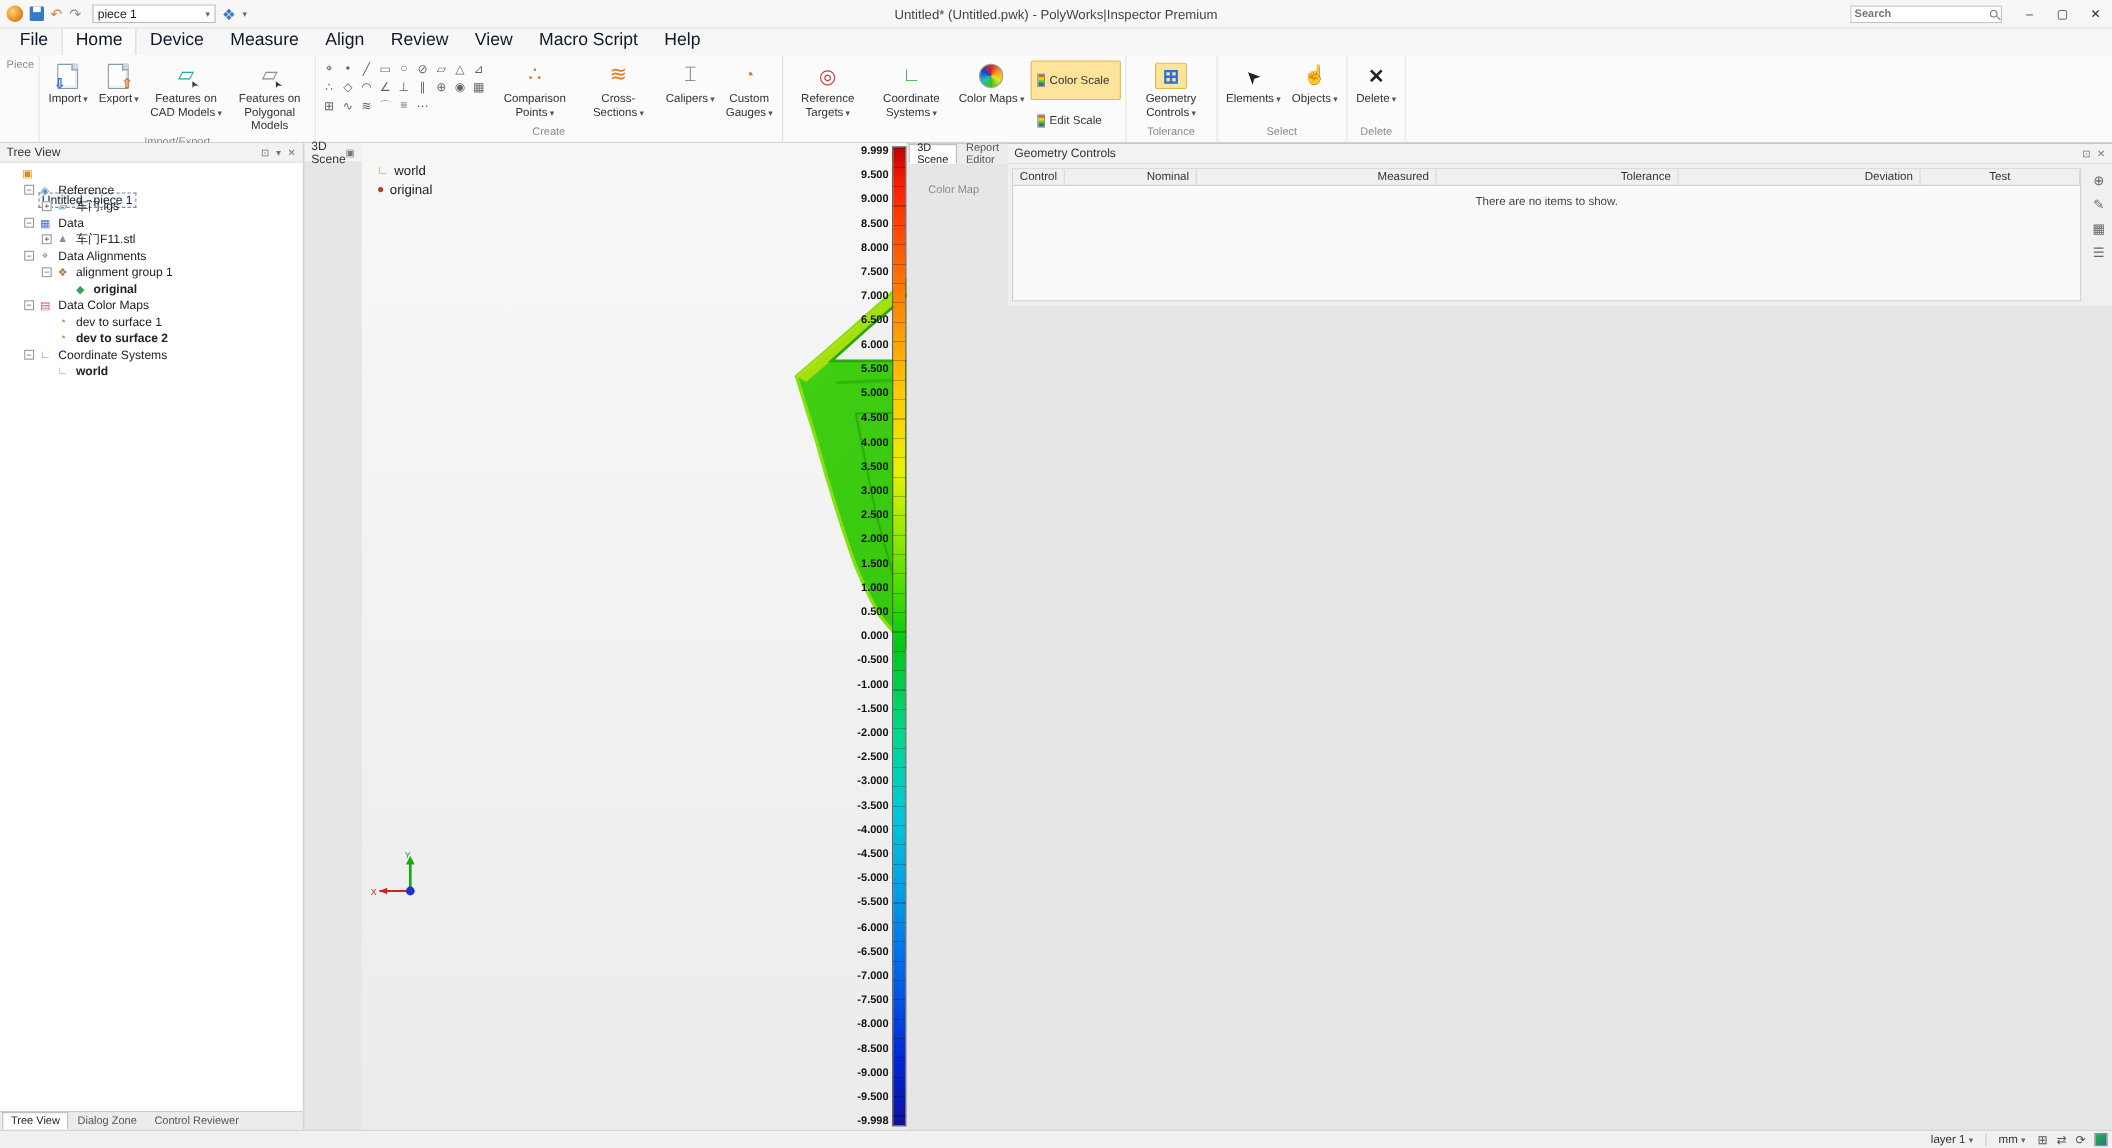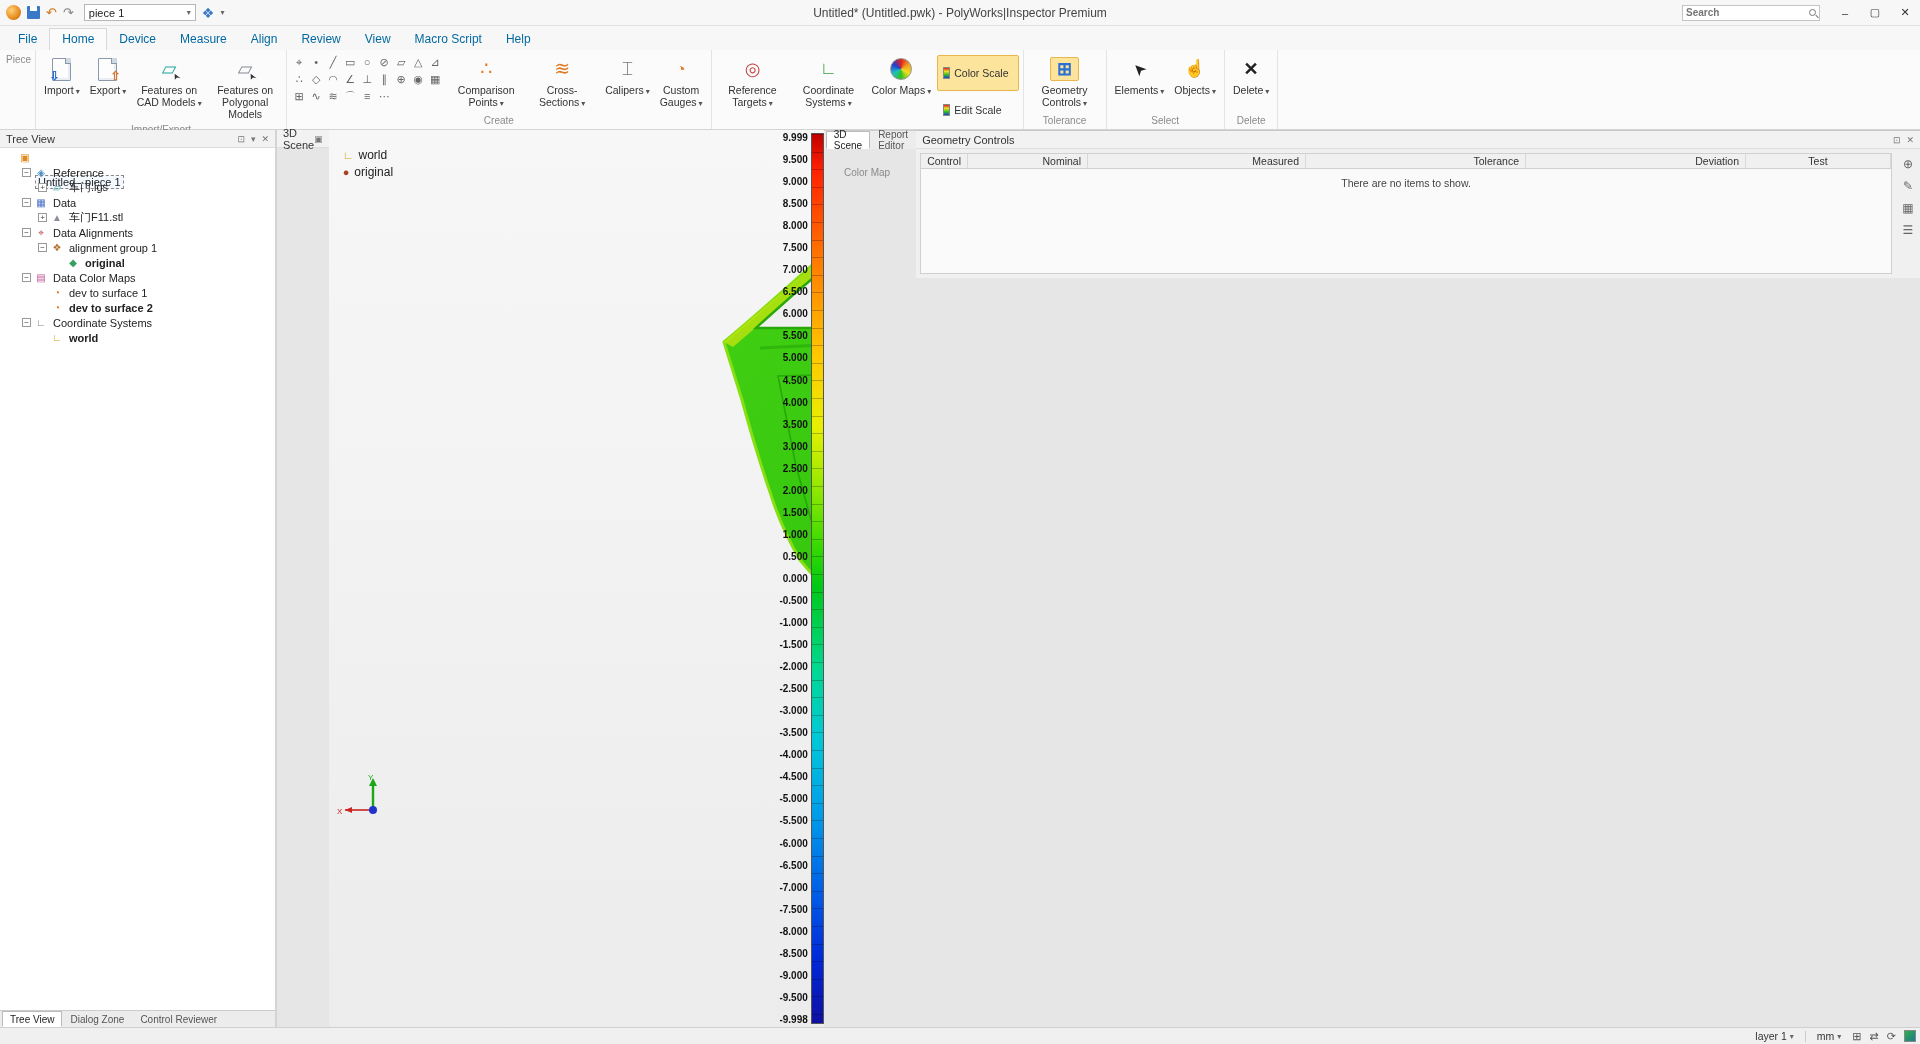--- a/index.html
+++ b/index.html
@@ -19,21 +19,21 @@
 .tb-title{position:absolute;left:0;right:0;text-align:center;font-size:12px;color:#444;}
 .tb-right{margin-left:auto;display:flex;align-items:center;z-index:2;}
 .searchbox{display:flex;align-items:center;width:138px;height:16px;background:#fff;border:1px solid #c4c4c4;margin-right:10px;padding:0 3px;}
 .searchbox input{border:none;outline:none;flex:1;font-size:10px;color:#444;width:100px;background:transparent;font-weight:bold;}
 .mag{width:7px;height:7px;border:1.4px solid #777;border-radius:50%;position:relative;display:inline-block;}
 .mag::after{content:"";position:absolute;width:4px;height:1.4px;background:#777;transform:rotate(45deg);left:5px;top:6px;}
 .winbtn{width:30px;height:25px;display:flex;align-items:center;justify-content:center;font-size:11px;color:#333;cursor:default;}
 
 
 .ribbon-tabs{height:24px;background:#f7f7f7;display:flex;align-items:flex-end;padding-left:6px;flex:0 0 24px;}
-.rtab{padding:3px 12px 4px;font-size:12px;color:#0369a1;cursor:default;}
+.rtab{padding:3px 12px 4px;font-size:16px;color:#0f172a;cursor:default;}
 .rtab.active{background:#fbfbfb;border:1px solid #d8d8d8;border-bottom:none;}
 
 
 .ribbon{height:80px;background:#fbfbfb;border-bottom:1px solid #d4d4d4;display:flex;align-items:stretch;padding-left:2px;flex:0 0 80px;}
 .rgroup{display:flex;flex-direction:column;border-right:1px solid #e4e4e4;padding:2px 4px 0;}
 .rgroup-body{flex:1;display:flex;align-items:flex-start;gap:2px;}
 .rgroup-label{font-size:10px;color:#8a8a8a;text-align:center;padding:2px 0 3px;}
 .rbtn{display:flex;flex-direction:column;align-items:center;font-size:10.5px;line-height:1.15;color:#333;padding:3px 3px 1px;text-align:center;border:1px solid transparent;border-radius:2px;cursor:default;}
 .rbtn .ric{height:26px;display:flex;align-items:center;justify-content:center;margin-bottom:2px;position:relative;}
 .rbtn .rlbl{max-width:66px;}

